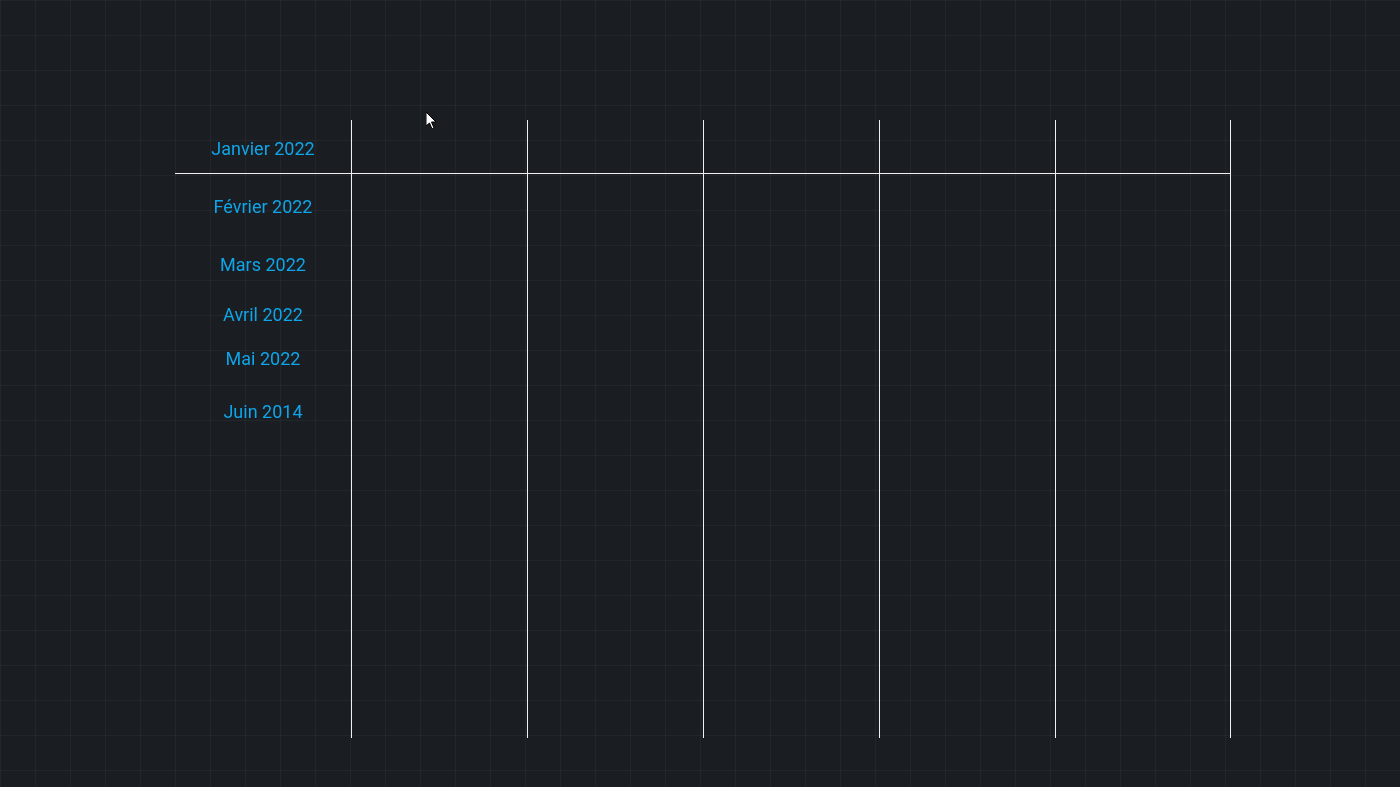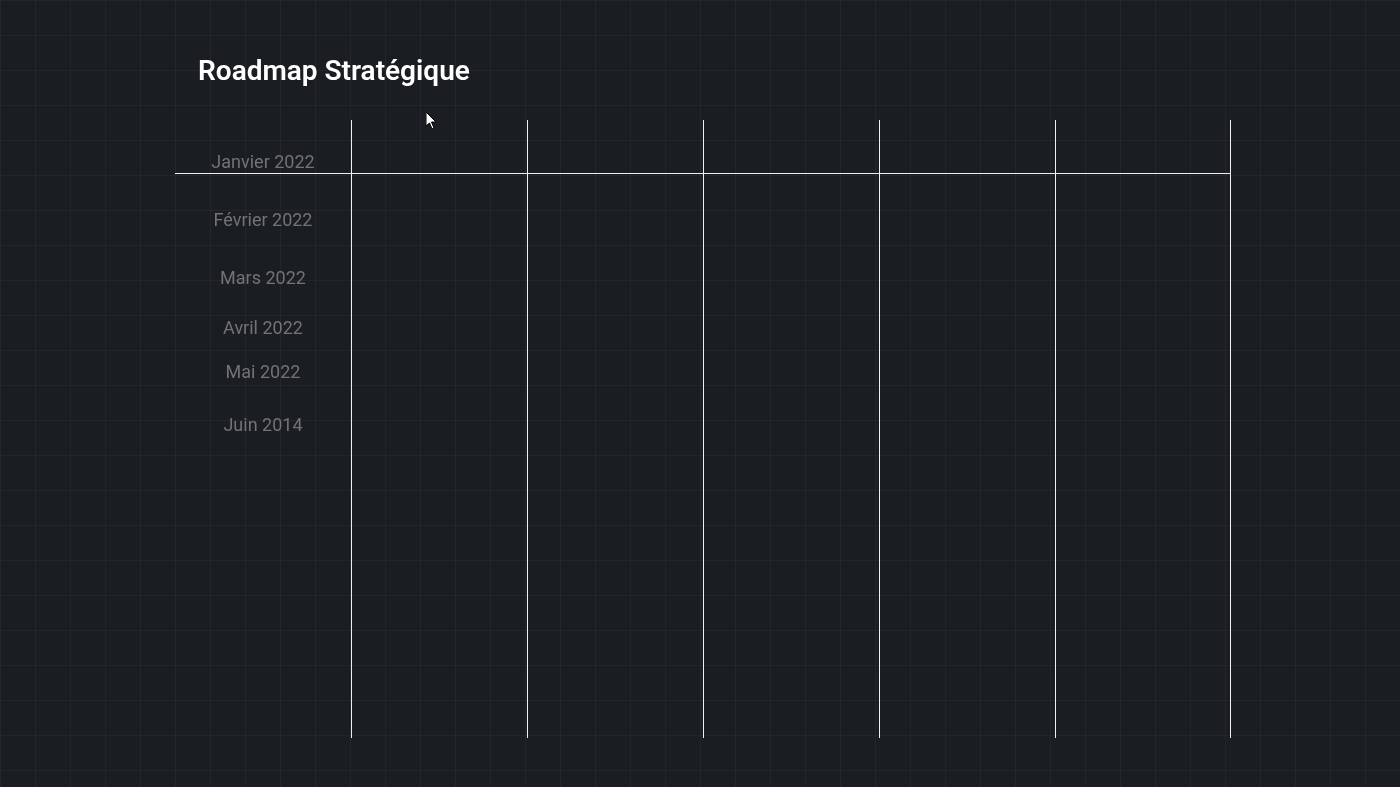--- a/index.html
+++ b/index.html
@@ -55,39 +55,37 @@
       right: 0;
       height: 1px;
       background: #f0f0f0;
     }
     .row-label {
       position: absolute;
       width: 176px;
       text-align: center;
       font-size: 18px;
       font-weight: 400;
-      color: #737373;
-      margin-top: 13px;
+      color: #0ea5e9;
     }
     .cursor {
       position: absolute;
       width: 12px;
       height: 18px;
       pointer-events: none;
     }
     .cursor svg { display: block; }
   </style>
 </head>
 <body>
 
 <div class="grid-bg"></div>
 
 <div class="canvas">
 
-  <div class="title">Roadmap Stratégique</div>
 
   <div class="table">
 
     <div class="col-line" style="left:176px"></div>
     <div class="col-line" style="left:352px"></div>
     <div class="col-line" style="left:528px"></div>
     <div class="col-line" style="left:704px"></div>
     <div class="col-line" style="left:880px"></div>
     <div class="col-line" style="left:1055px"></div>
 

